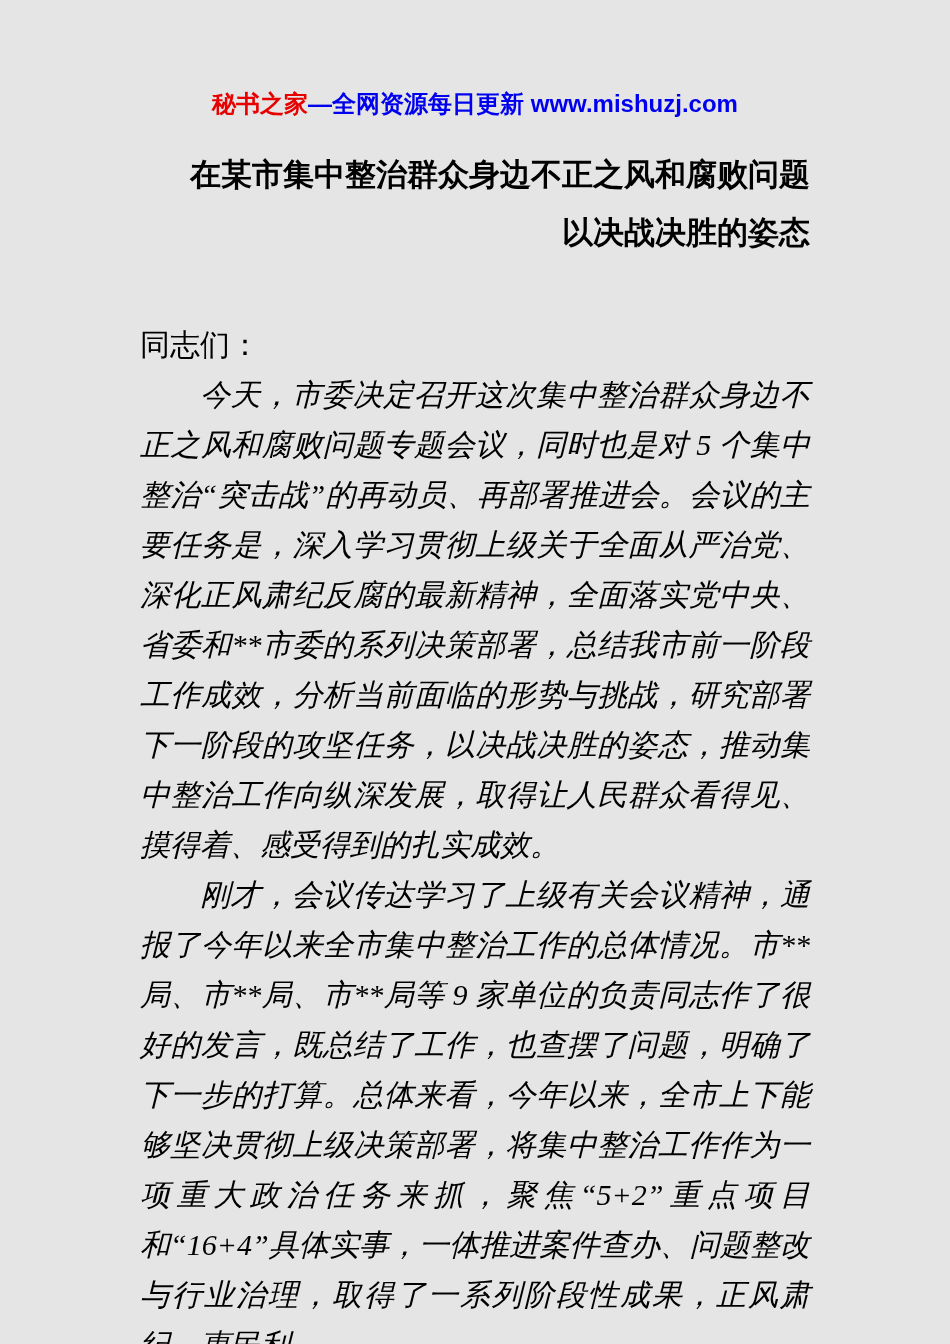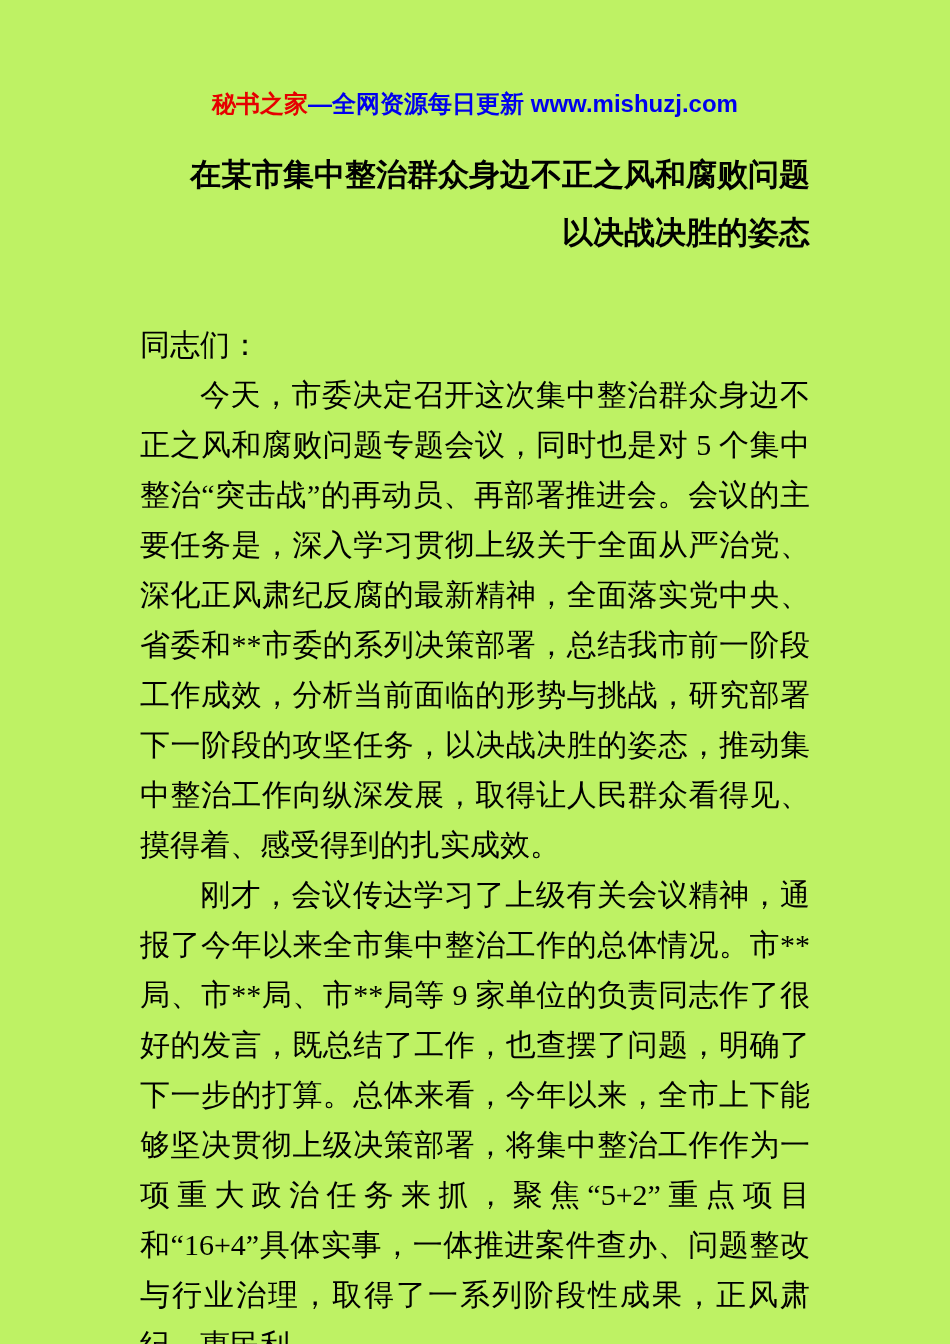--- a/index.html
+++ b/index.html
@@ -12,21 +12,21 @@
       height: 1344px;
       color: #000000;
       font-family: "Liberation Serif", "DejaVu Serif", serif;
       overflow: hidden;
     }
     .page {
       box-sizing: border-box;
       width: 950px;
       height: 1344px;
       padding: 88px 140px 40px 140px;
-      background: #bef264;
+      background: #e5e5e5;
     }
     .doc-header {
       text-align: center;
       font-size: 24px;
       line-height: 32px;
       font-weight: bold;
       font-family: "Liberation Sans", "DejaVu Sans", sans-serif;
       white-space: nowrap;
     }
     .brand {
@@ -51,20 +51,21 @@
       text-align: justify;
       text-justify: inter-ideograph;
       color: #000000;
     }
     .doc-body p {
       margin: 0;
       padding: 0;
     }
     .doc-body p.indent {
       text-indent: 2em;
+      font-style: italic;
     }
   </style>
 </head>
 <body>
 
 <div class="page">
 
   <div class="doc-header">
     <span class="brand">秘书之家</span><span class="tagline">—全网资源每日更新 www.mishuzj.com</span>
   </div>

